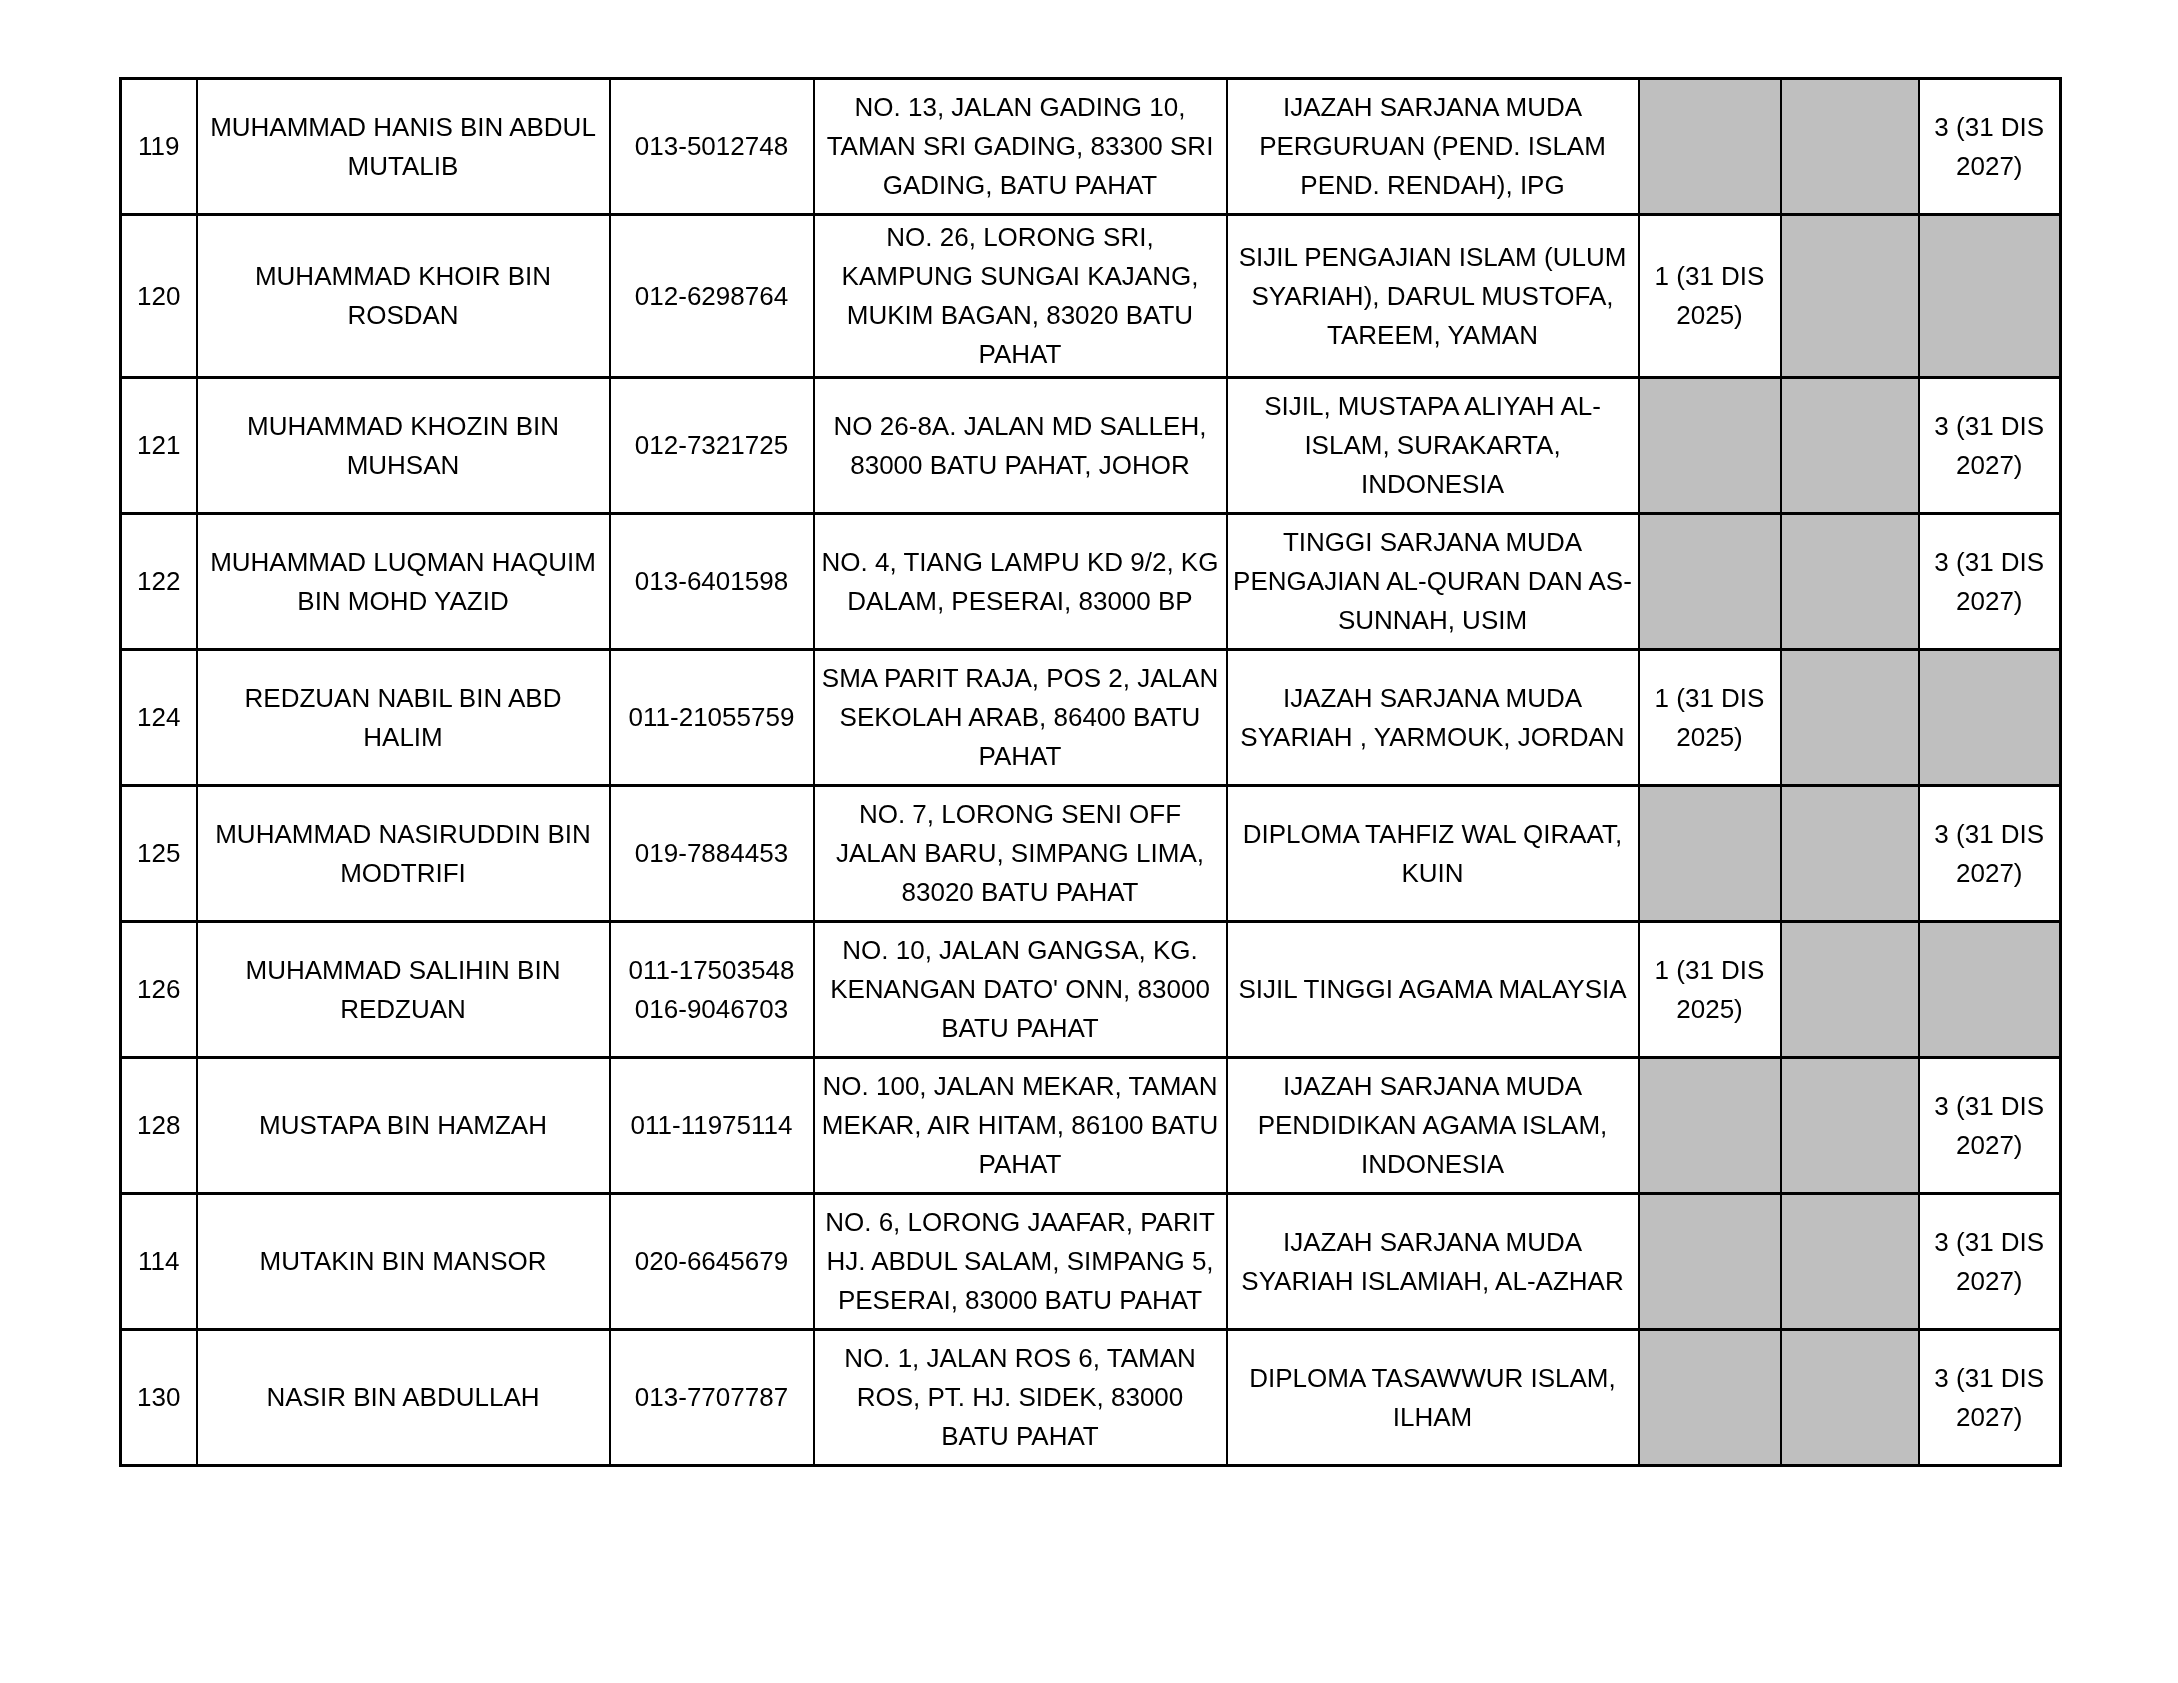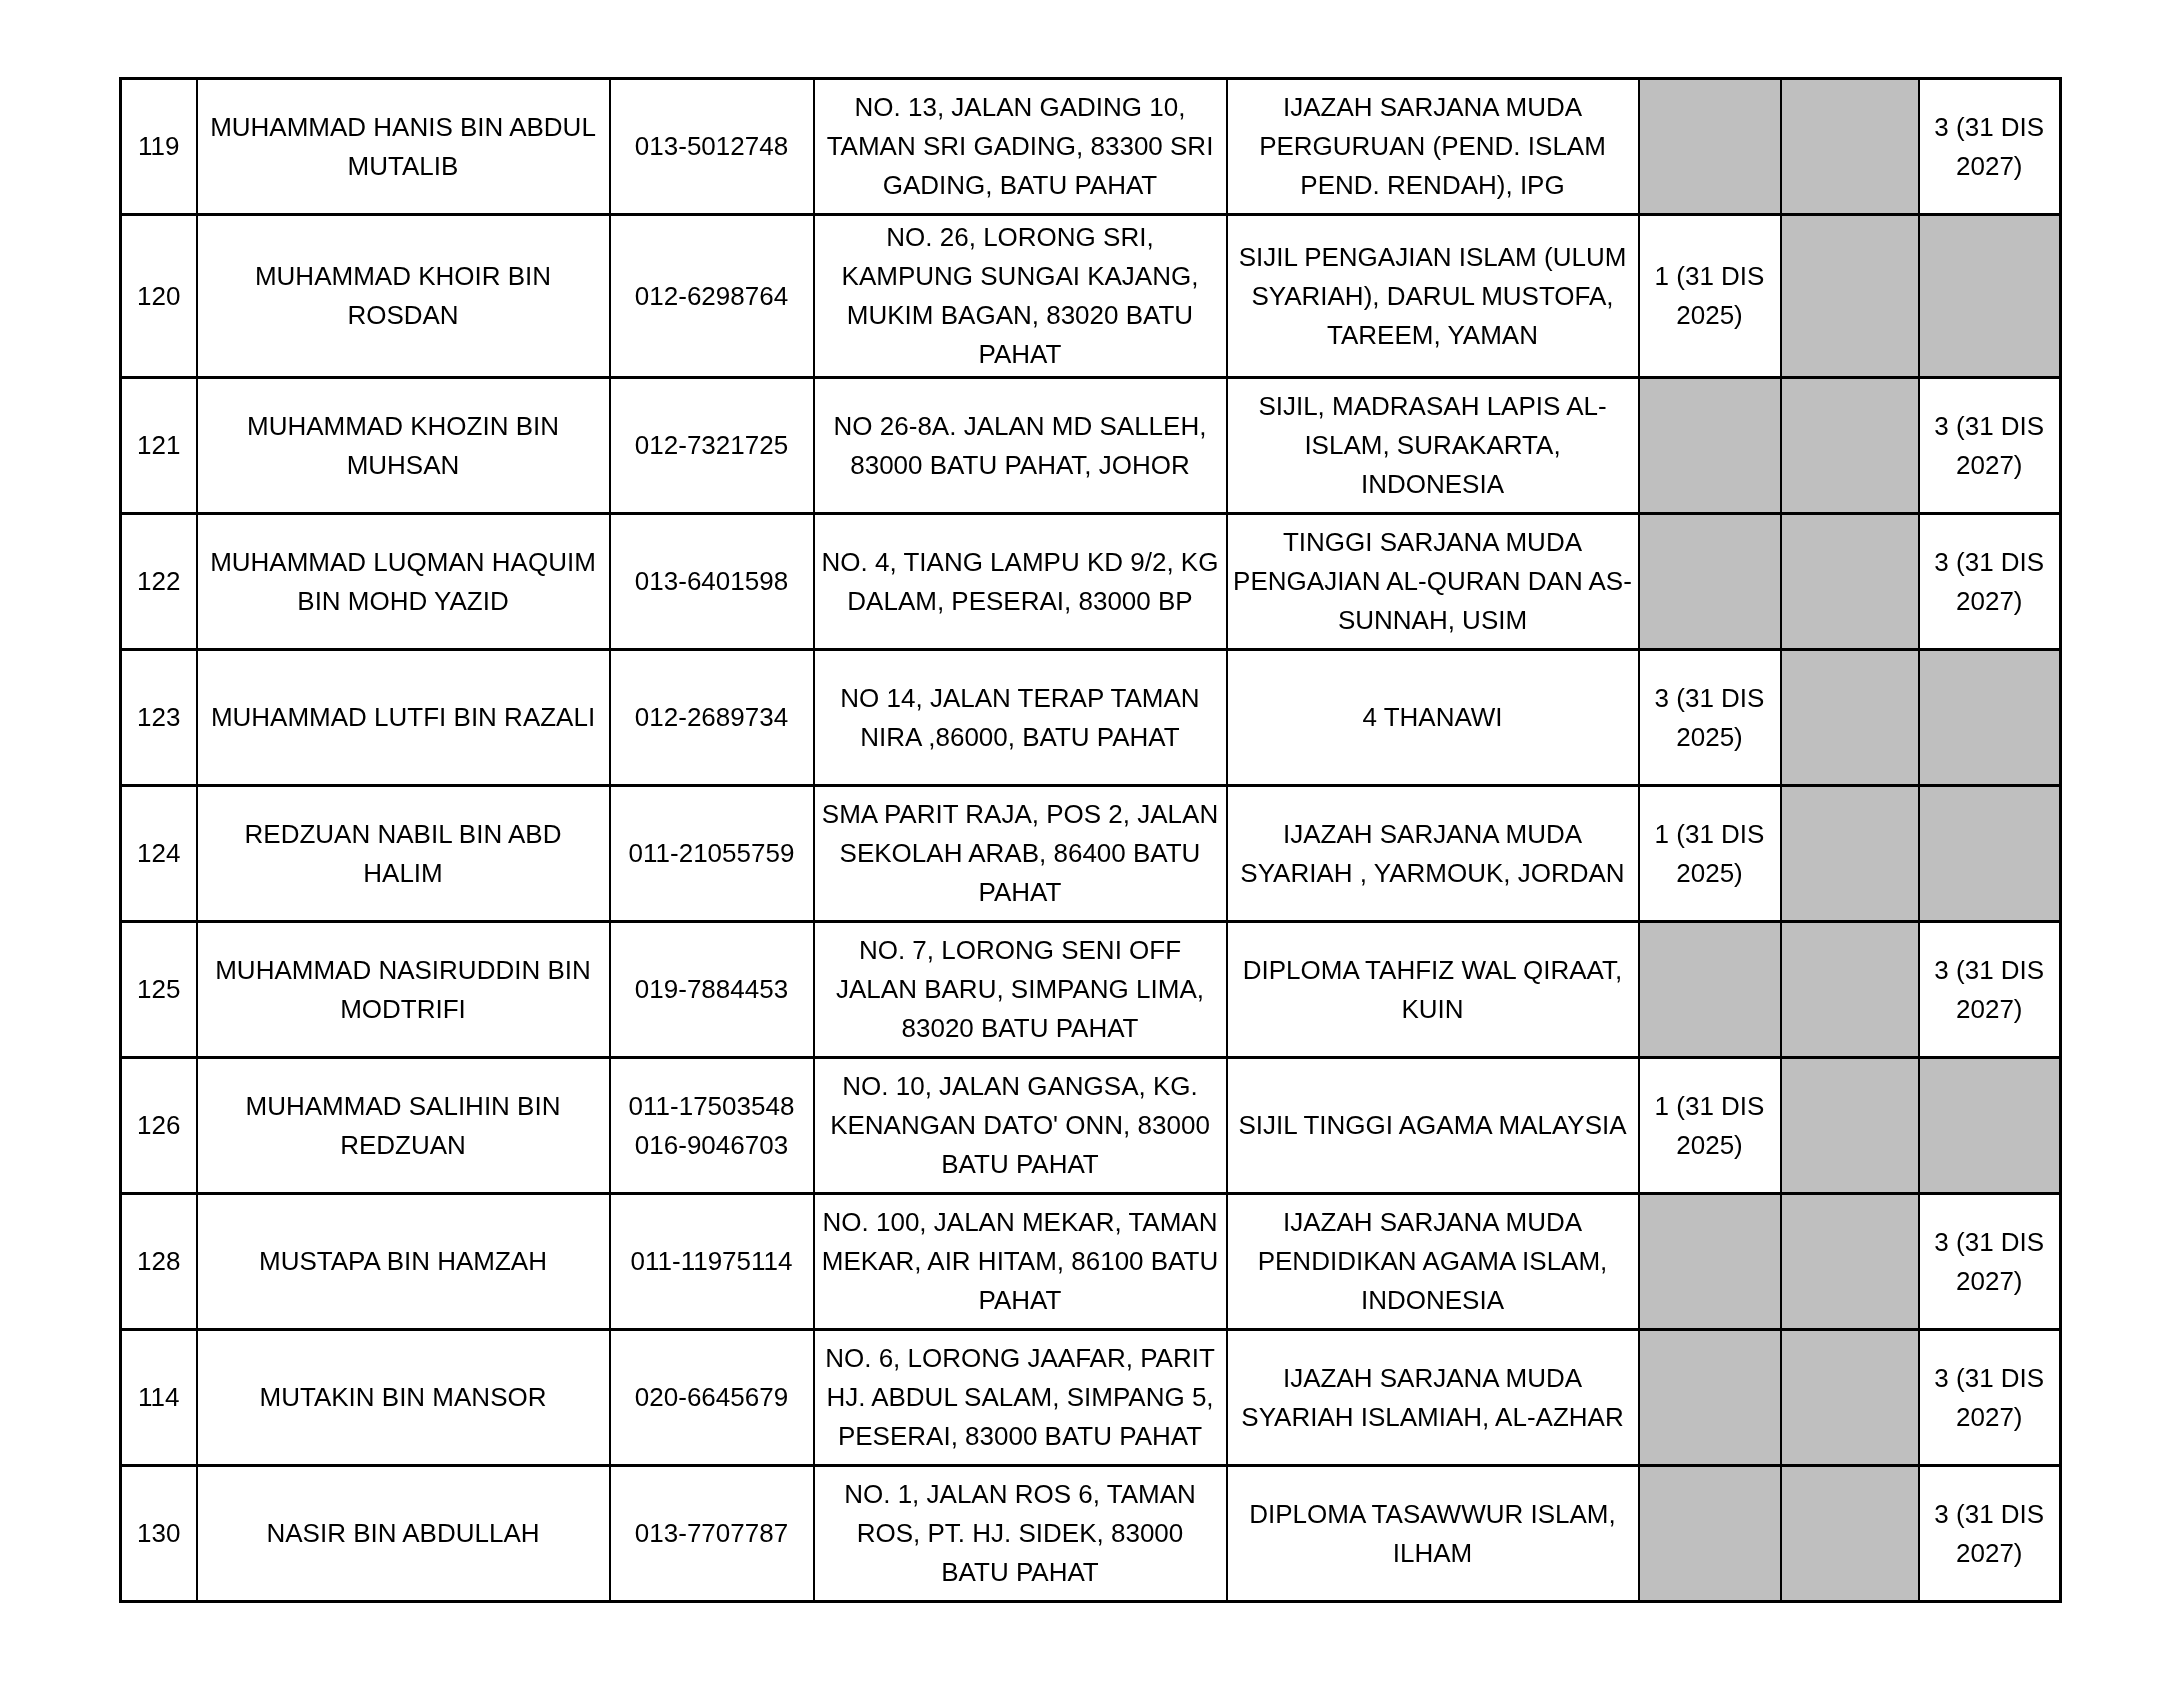--- a/index.html
+++ b/index.html
@@ -79,44 +79,34 @@
           <td class="cell-qualification">SIJIL PENGAJIAN ISLAM (ULUM SYARIAH), DARUL MUSTOFA, TAREEM, YAMAN</td>
           <td class="cell-year">1 (31 DIS 2025)</td>
           <td class="cell-year shaded"></td>
           <td class="cell-year shaded"></td>
         </tr>
         <tr>
           <td class="cell-no">121</td>
           <td class="cell-name">MUHAMMAD KHOZIN BIN MUHSAN</td>
           <td class="cell-phone">012-7321725</td>
           <td class="cell-address">NO 26-8A. JALAN MD SALLEH,  83000 BATU PAHAT, JOHOR</td>
-          <td class="cell-qualification">SIJIL, MADRASAH LAPIS AL-ISLAM, SURAKARTA, INDONESIA</td>
+          <td class="cell-qualification">SIJIL, MUSTAPA ALIYAH AL-ISLAM, SURAKARTA, INDONESIA</td>
           <td class="cell-year shaded"></td>
           <td class="cell-year shaded"></td>
           <td class="cell-year">3 (31 DIS 2027)</td>
         </tr>
         <tr>
           <td class="cell-no">122</td>
           <td class="cell-name">MUHAMMAD LUQMAN HAQUIM BIN MOHD YAZID</td>
           <td class="cell-phone">013-6401598</td>
           <td class="cell-address">NO. 4, TIANG LAMPU KD 9/2, KG DALAM, PESERAI, 83000 BP</td>
           <td class="cell-qualification">TINGGI SARJANA MUDA PENGAJIAN AL-QURAN DAN AS-SUNNAH, USIM</td>
           <td class="cell-year shaded"></td>
           <td class="cell-year shaded"></td>
           <td class="cell-year">3 (31 DIS 2027)</td>
-        </tr>
-        <tr>
-          <td class="cell-no">123</td>
-          <td class="cell-name">MUHAMMAD LUTFI BIN RAZALI</td>
-          <td class="cell-phone">012-2689734</td>
-          <td class="cell-address">NO 14,  JALAN TERAP  TAMAN NIRA ,86000, BATU PAHAT</td>
-          <td class="cell-qualification">4 THANAWI</td>
-          <td class="cell-year">3 (31 DIS 2025)</td>
-          <td class="cell-year shaded"></td>
-          <td class="cell-year shaded"></td>
         </tr>
         <tr>
           <td class="cell-no">124</td>
           <td class="cell-name">REDZUAN NABIL BIN ABD HALIM</td>
           <td class="cell-phone">011-21055759</td>
           <td class="cell-address">SMA PARIT RAJA, POS 2, JALAN SEKOLAH ARAB, 86400 BATU PAHAT</td>
           <td class="cell-qualification">IJAZAH SARJANA MUDA SYARIAH , YARMOUK, JORDAN</td>
           <td class="cell-year">1 (31 DIS 2025)</td>
           <td class="cell-year shaded"></td>
           <td class="cell-year shaded"></td>

